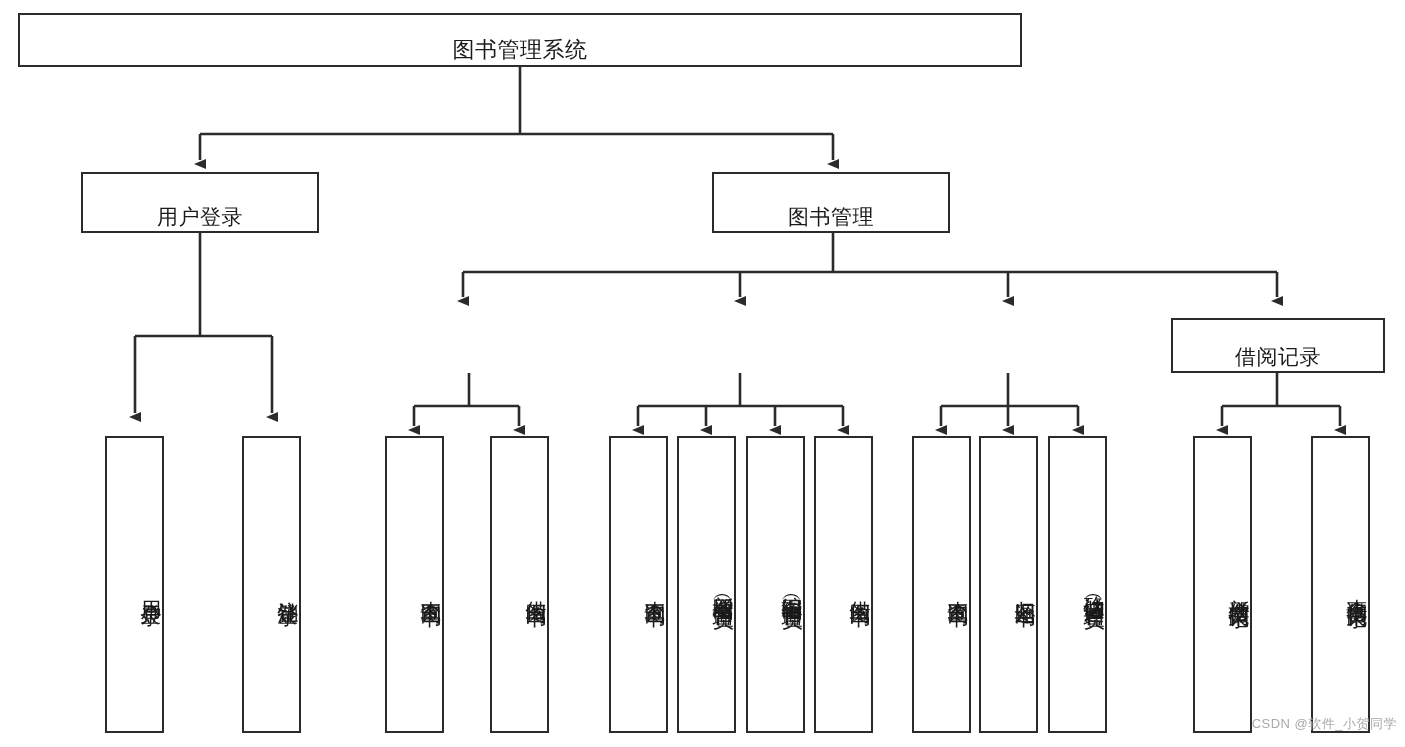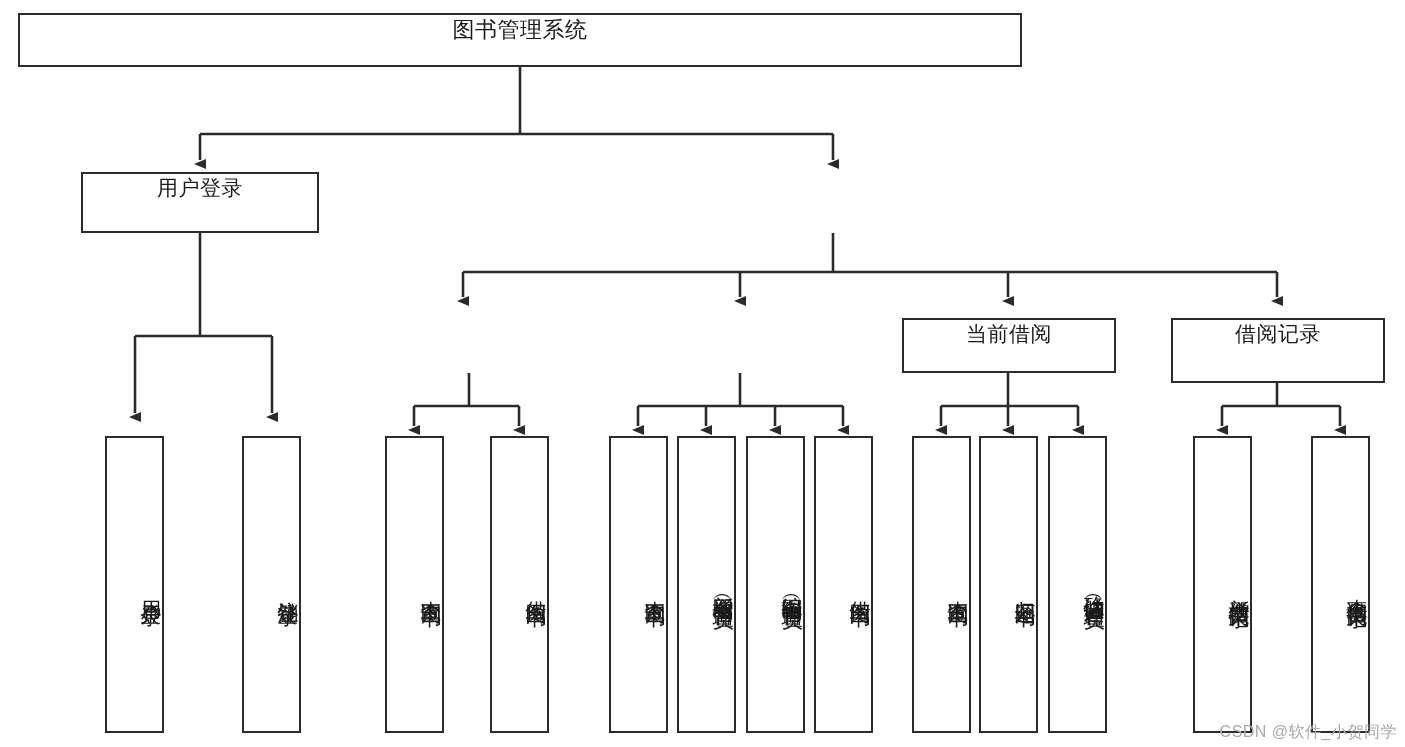--- a/index.html
+++ b/index.html
@@ -24,21 +24,21 @@
     width: 1405px;
     height: 747px;
     pointer-events: none;
   }
   .node {
     position: absolute;
     box-sizing: border-box;
     border: 2px solid #2b2b2b;
     background: #ffffff;
     display: flex;
-    align-items: flex-start;
+    align-items: flex-end;
     justify-content: center;
     color: #1a1a1a;
   }
   .node.horizontal {
     font-size: 21px;
     letter-spacing: 0.5px;
   }
   .node.vertical {
     writing-mode: vertical-rl;
     text-orientation: upright;
@@ -56,22 +56,22 @@
     writing-mode: vertical-rl;
     text-orientation: upright;
     white-space: nowrap;
   }
   #root-node {
     font-size: 22px;
   }
   .watermark {
     position: absolute;
     right: 8px;
-    bottom: 4px;
-    font-size: 16px;
+    bottom: 14px;
+    font-size: 13px;
     color: #a9a9a9;
     white-space: nowrap;
     letter-spacing: 0.5px;
   }
 </style>
 </head>
 <body>
 
 <div id="canvas">
 
@@ -126,28 +126,28 @@
   </svg>
 
   <div class="node horizontal" id="root-node" style="left:18px; top:13px; width:1004px; height:54px;">
     <span>图书管理系统</span>
   </div>
 
   <div class="node horizontal" style="left:81px; top:172px; width:238px; height:61px;">
     <span>用户登录</span>
   </div>
 
-
-
-
-  <div class="node horizontal" style="left:902px; top:318px; width:214px; height:55px;">
-    <span>当前借阅</span>
-  </div>
-
-  <div class="node horizontal" style="left:1171px; top:318px; width:214px; height:65px;">
+  <div class="node horizontal" style="left:712px; top:172px; width:238px; height:61px;">
+    <span>图书管理</span>
+  </div>
+
+
+
+
+  <div class="node horizontal" style="left:1171px; top:318px; width:214px; height:55px;">
     <span>借阅记录</span>
   </div>
 
   <div class="node vertical" style="left:105px; top:436px; width:59px; height:297px;">
     <span class="vtext">用户登录</span>
   </div>
 
   <div class="node vertical" style="left:242px; top:436px; width:59px; height:297px;">
     <span class="vtext">注销登录</span>
   </div>

